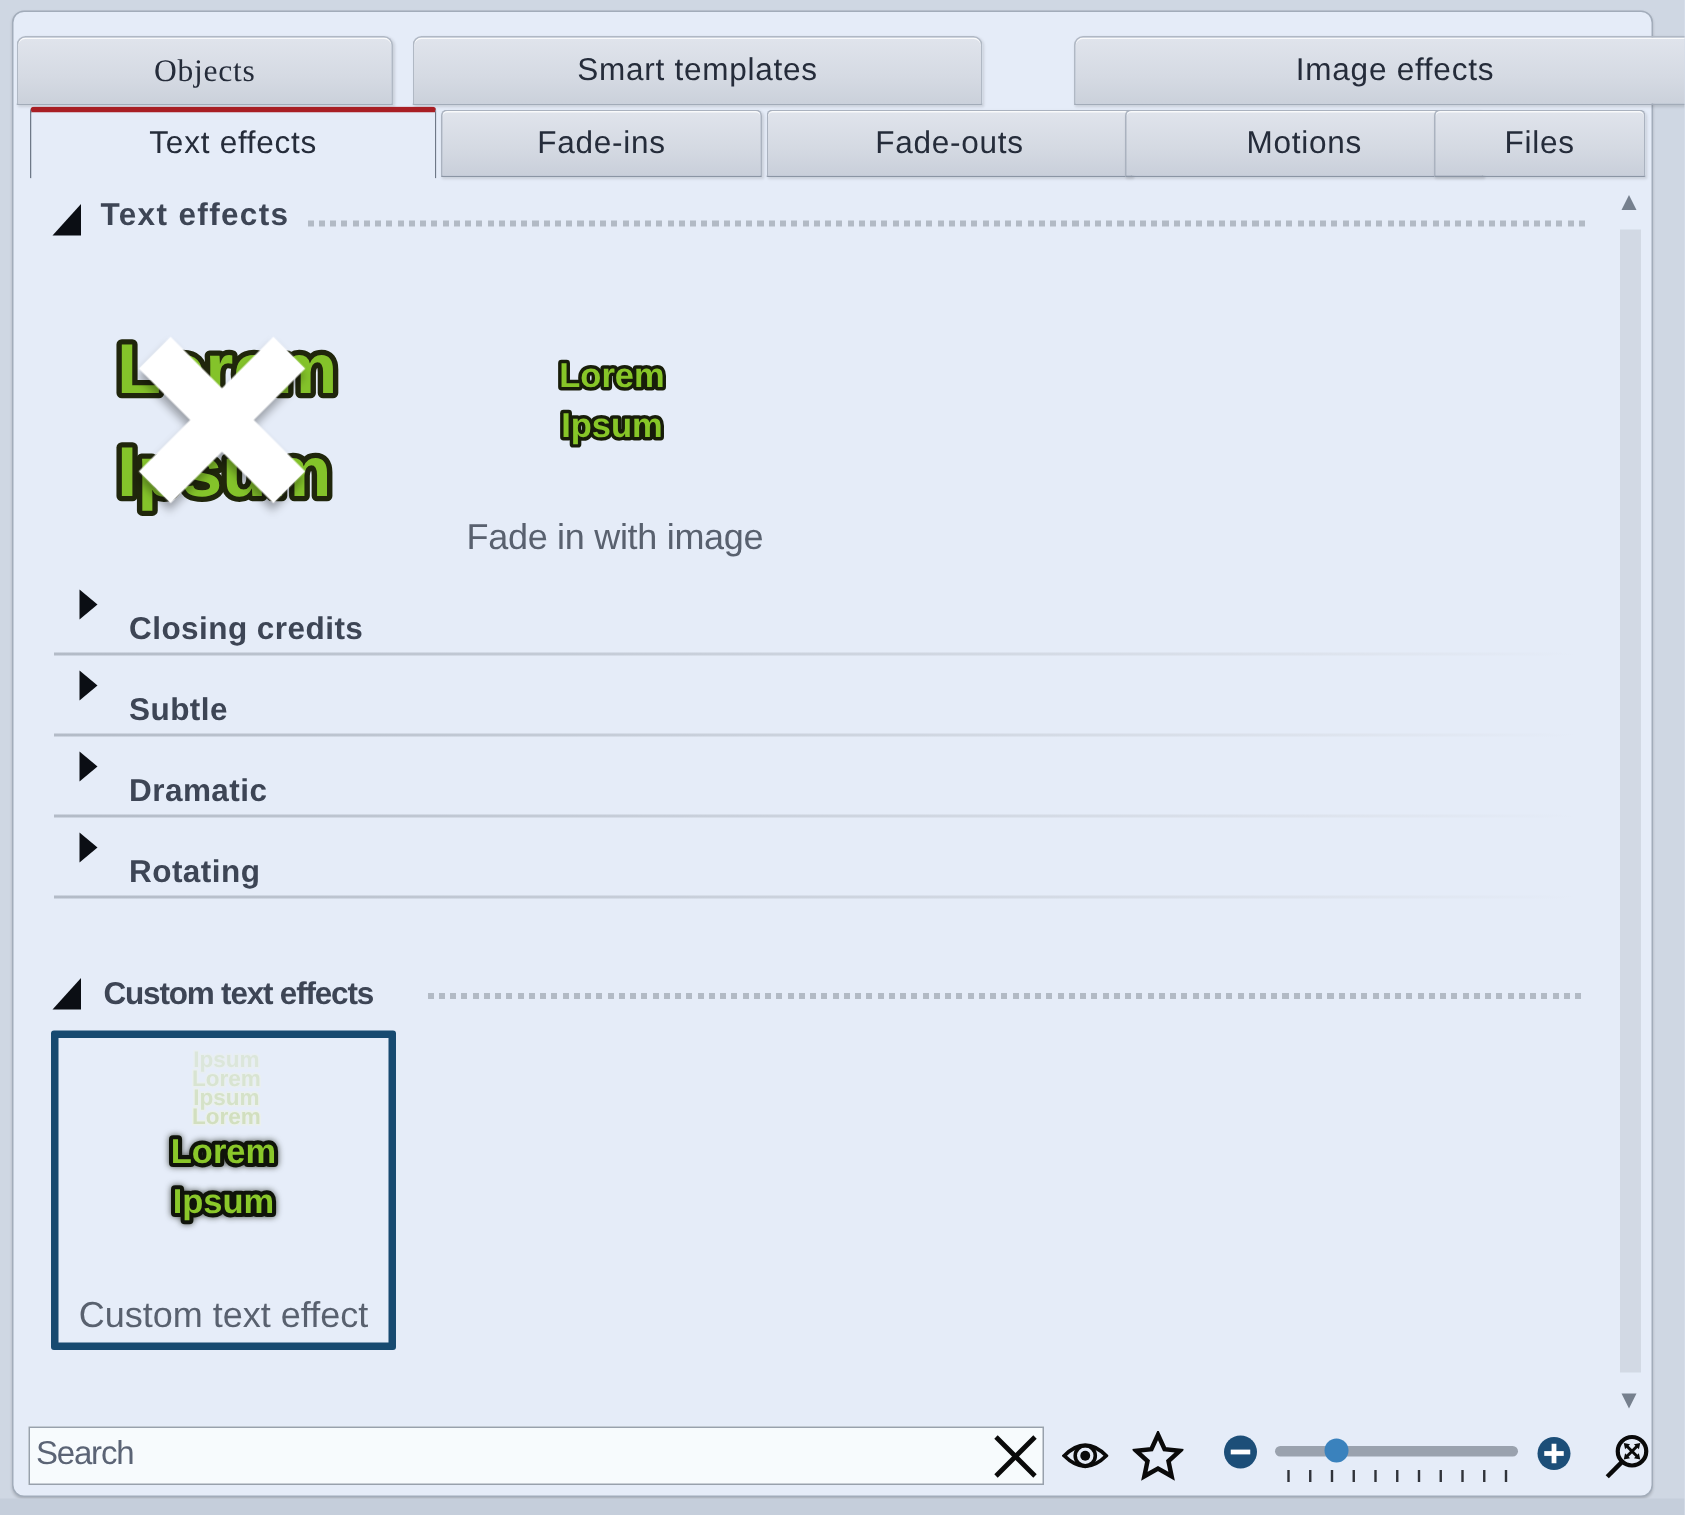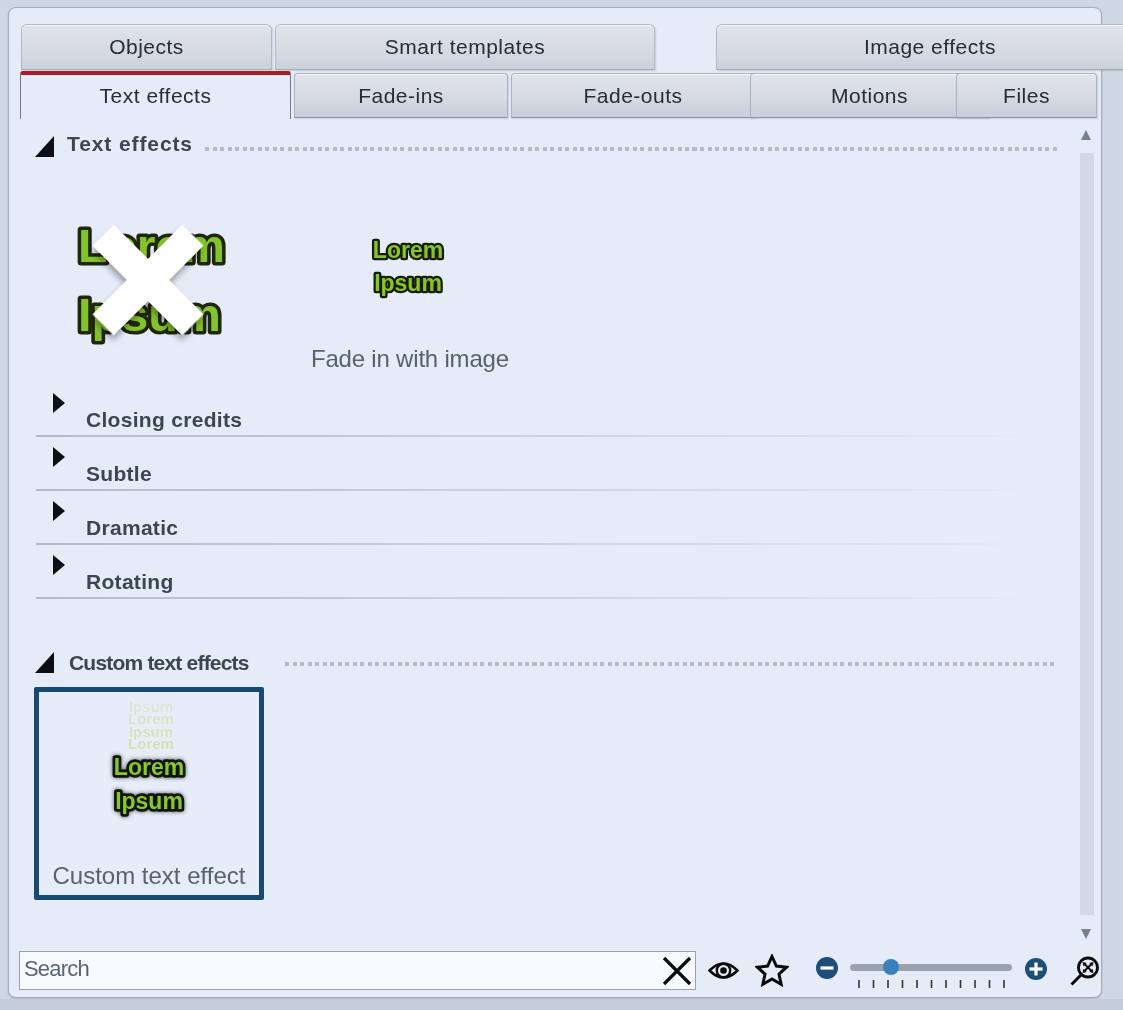--- a/index.html
+++ b/index.html
@@ -16,21 +16,21 @@
 .coltri { position:absolute; width:0; height:0; border-top:10px solid transparent; border-bottom:10px solid transparent; border-left:12px solid #0b0e14; }
 .collbl { position:absolute; font-size:21px; font-weight:bold; color:#3d4555; letter-spacing:0.3px; line-height:1;margin-top:16px; }
 .secline { position:absolute; height:2px; background:linear-gradient(90deg,#b3bbc7,#dee4ee 85%,rgba(222,228,238,0)); }
 .cap { position:absolute; font-size:24px; color:#59616f; line-height:1; }
 </style>
 </head>
 <body>
 <div class="panel"></div>
 <div class="strip"></div>
 
-<div class="tab1" style="left:21px; width:251px;">Objects</div>
+<div class="tab1" style="left:11px; width:251px;font-family:Liberation Serif, serif;">Objects</div>
 <div class="tab1" style="left:275px; width:380px;">Smart templates</div>
 <div class="tab1" style="left:716px; width:428px;">Image effects</div>
 
 <div class="tab2" style="left:294px; width:214px;">Fade-ins</div>
 <div class="tab2" style="left:511px; width:244px;">Fade-outs</div>
 <div class="tab2" style="left:750px; width:239px;">Motions</div>
 <div class="tab2" style="left:956px; width:141px;">Files</div>
 <div class="tabactive" style="left:20px; width:271px;">Text effects</div>
 
 <div class="hdrtri" style="left:35px; top:136px;"></div>

